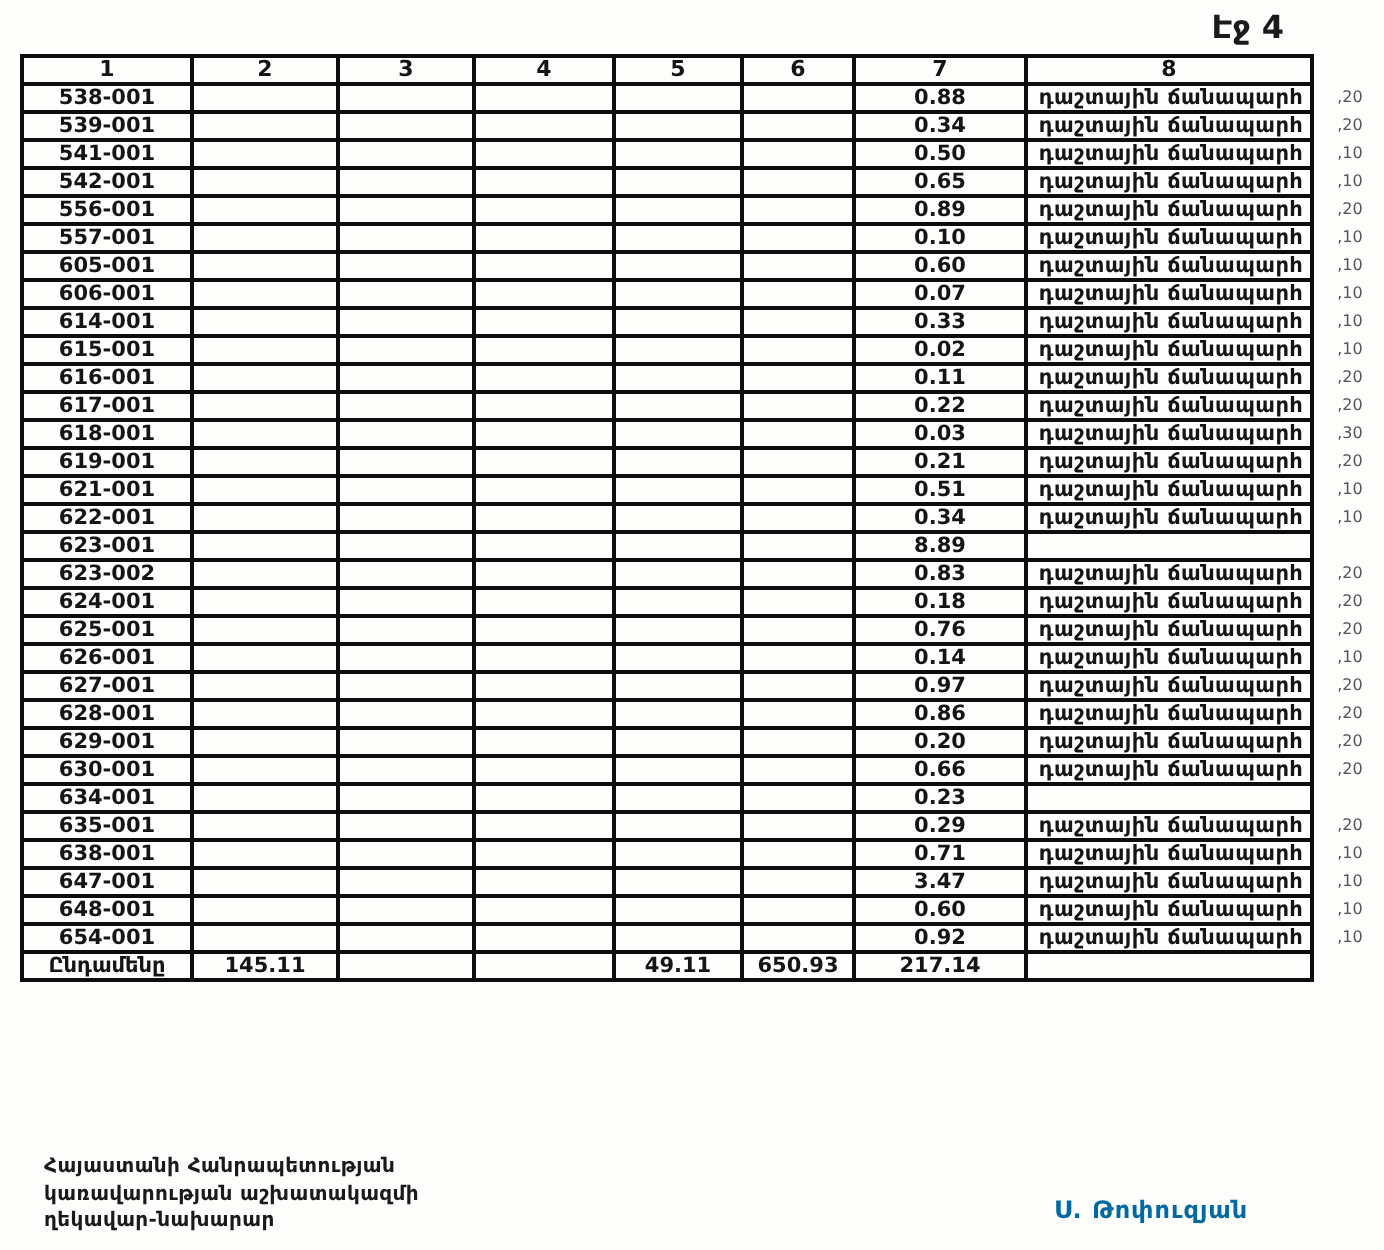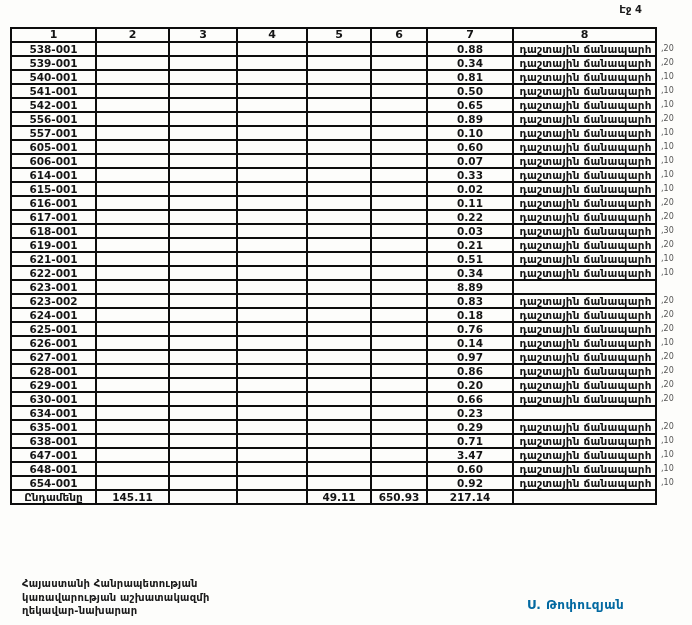--- a/index.html
+++ b/index.html
@@ -7,41 +7,41 @@
   body {
     width: 692px; height: 625px;
     background: #fdfdfb;
     font-family: "DejaVu Sans", sans-serif;
     color: #111;
     position: relative;
     overflow: hidden;
   }
   .page-label {
     position: absolute; top: 4px; right: 50px;
-    font-size: 10px; font-weight: bold; color: #1a1a1a;
+    font-size: 16px; font-weight: bold; color: #1a1a1a;
   }
   table.doc-table {
     position: absolute; left: 10px; top: 27px;
     border-collapse: collapse; table-layout: fixed;
   }
   table.doc-table th, table.doc-table td {
     border: 2px solid #0d0d0d;
     font-size: 10.5px; font-weight: 600;
     height: 13px; line-height: 12px;
     padding: 0 2px;
     text-align: center;
     white-space: nowrap; overflow: hidden;
     color: #151515;
   }
   table.doc-table th { font-size: 11px; }
   table.doc-table td.desc { text-align: center; padding-left: 4px; letter-spacing: 0.2px; }
   table.doc-table th.note-col, table.doc-table td.note-col {
     border: none; background: transparent;
     font-size: 8px; font-weight: normal; color: #555;
-    text-align: left; padding: 0 0 0 4px;
+    text-align: center; padding: 0 0 0 4px;
   }
   table.doc-table tr.total-row td { font-weight: 600; margin-left: 16px; }
   .footer-block {
     position: absolute; left: 22px; top: 577px;
     font-size: 10px; font-weight: bold; color: #1a1a1a;
     line-height: 1.35; letter-spacing: 0.2px;
   }
   .signature {
     position: absolute; left: 527px; top: 598px;
     font-size: 12px; font-weight: bold; color: #0369a1;
@@ -95,31 +95,20 @@
         <td></td>
         <td></td>
         <td></td>
         <td></td>
         <td></td>
         <td>0.34</td>
         <td class="desc">դաշտային ճանապարհ</td>
         <td class="note-col">,20</td>
       </tr>
       <tr>
-        <td>540-001</td>
-        <td></td>
-        <td></td>
-        <td></td>
-        <td></td>
-        <td></td>
-        <td>0.81</td>
-        <td class="desc">դաշտային ճանապարհ</td>
-        <td class="note-col">,10</td>
-      </tr>
-      <tr>
         <td>541-001</td>
         <td></td>
         <td></td>
         <td></td>
         <td></td>
         <td></td>
         <td>0.50</td>
         <td class="desc">դաշտային ճանապարհ</td>
         <td class="note-col">,10</td>
       </tr>

